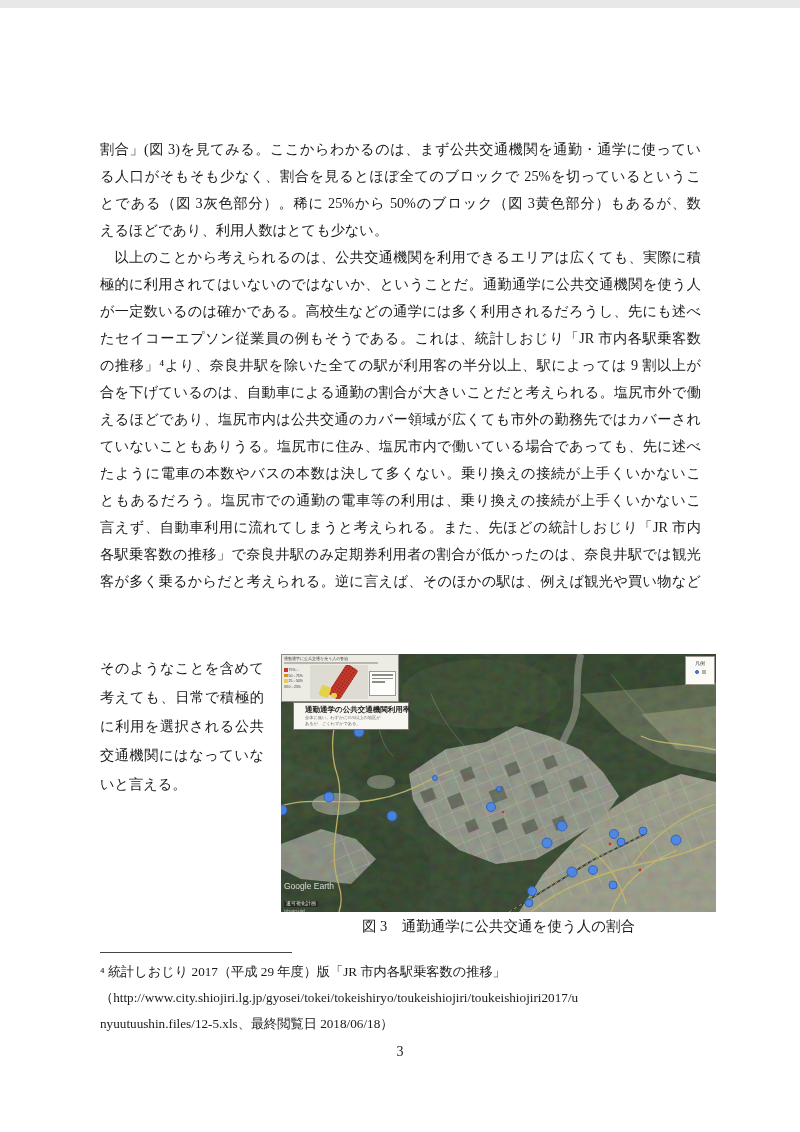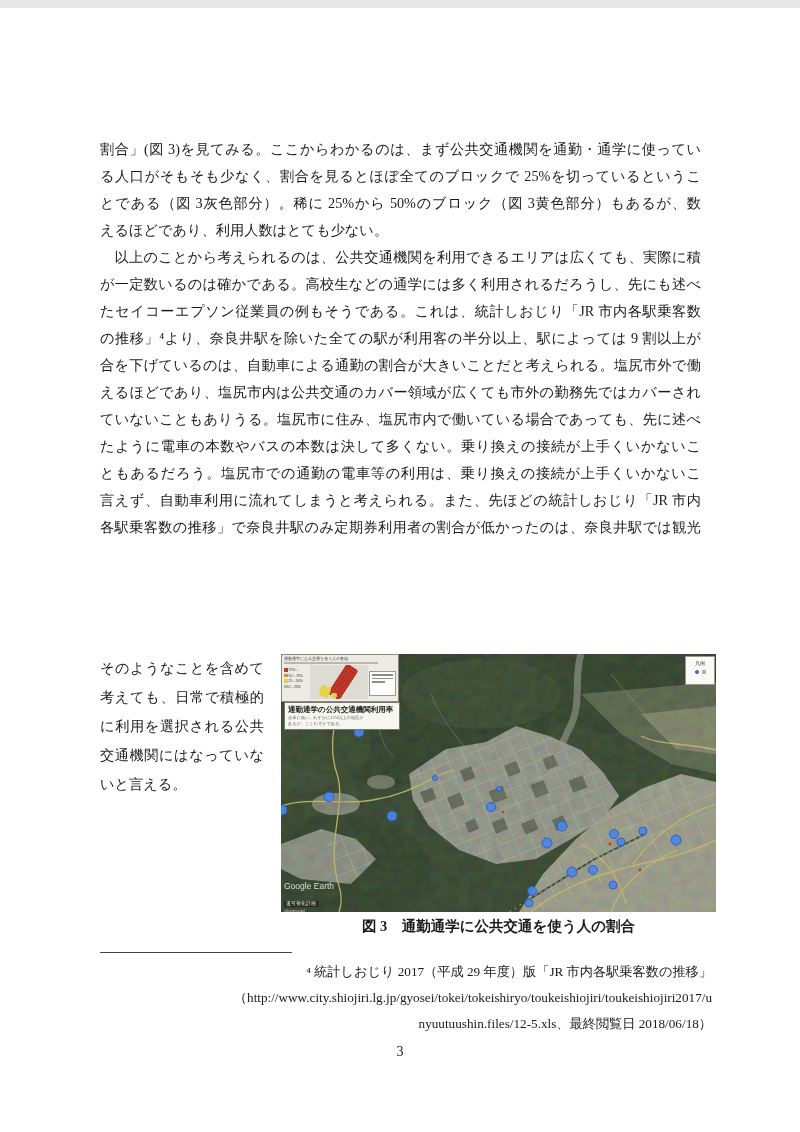--- a/index.html
+++ b/index.html
@@ -39,68 +39,70 @@
     background-image:radial-gradient(#7c1d12 0.7px, transparent 0.8px);
     background-size:3px 3px; }
   .yellowblob1 { position:absolute; left:10px; top:21px; width:10px; height:11px;
     background:#e3d24b; border-radius:2px; transform:rotate(20deg); }
   .yellowblob2 { position:absolute; left:21px; top:28px; width:6px; height:5px;
     background:#e3d24b; border-radius:2px; }
   .ilabel { position:absolute; right:0; top:6px; width:27px; height:25px;
     background:#fdfdfb; border:1px solid #9a9a92; padding:2px; }
   .ilabel .bar { height:1.5px; background:#8d8d85; margin-bottom:2px; }
   .ilabel .bar.short { width:60%; }
-  .map-titlebox { position:absolute; left:3px; top:48px; width:116px;
-    background:#f8f6f1; border:1px solid #77756d; padding:2px 3px; z-index:3; }
+  .map-titlebox { position:absolute; left:12px; top:48px; width:116px;
+    background:#f8f6f1; border:1px solid #77756d; padding:2px 11px; z-index:3; }
   .tb-title { font-size:7.5px; font-weight:bold; color:#222; white-space:nowrap; }
   .tb-note { font-size:4.2px; color:#666; line-height:1.4; white-space:nowrap; }
   .map-legendbox { position:absolute; left:404px; top:2px; width:30px; height:29px;
     background:#fbfaf6; border:1px solid #99978e; text-align:center; z-index:3; }
   .lb-title { font-size:5px; color:#333; margin-top:3px;
     font-family:"Liberation Sans",sans-serif; }
   .lb-row { display:flex; justify-content:center; align-items:center; gap:3px; margin-top:4px; }
   .lb-dot { width:4px; height:4px; border-radius:50%; background:#4b86e8; border:0.5px solid #2b5fc0; }
   .lb-sq { width:4px; height:4px; background:#b5b2a6; }
   .map-watermark { position:absolute; left:3px; top:228px; z-index:3; line-height:1.1; }
   .wm-ge { font-family:"Liberation Sans",sans-serif; font-size:8.5px; color:#e6e6df; opacity:.92;text-align:center; }
   .wm-badge { display:inline-block; background:rgba(35,38,30,.85); color:#efefe8;
     font-size:5px; padding:0 2px; margin-top:-2px;
     font-family:"Liberation Sans",sans-serif; }
   .wm-url { font-size:4px; color:#cfcfc5; font-family:"Liberation Sans",sans-serif; }
   
   .caption { position:absolute; left:281px; top:909px; width:435px;
-    text-align:center; font-size:14.5px; font-weight:bold; }
+    text-align:center; font-size:14.5px; font-weight:normal; }
   .fn-rule { position:absolute; left:100px; top:944px; width:192px; height:1px; background:#444; }
   .footnote { position:absolute; left:100px; top:951px; width:612px;
     font-size:13.2px; line-height:26px; }
-  .footnote .fline { height:26px; overflow:visible; white-space:nowrap;text-align:right; }
+  .footnote .fline { height:26px; overflow:visible; white-space:nowrap; }
   .page-number { position:absolute; left:0; top:1036px; width:800px;
     text-align:center; font-size:14px; }
 </style>
 </head>
 <body>
 
 <div class="page">
 
   <div class="main-text">
     <div class="line">割合」(図 3)を見てみる。ここからわかるのは、まず公共交通機関を通勤・通学に使ってい</div>
     <div class="line">る人口がそもそも少なく、割合を見るとほぼ全てのブロックで 25%を切っているというこ</div>
     <div class="line">とである（図 3灰色部分）。稀に 25%から 50%のブロック（図 3黄色部分）もあるが、数</div>
     <div class="line end">えるほどであり、利用人数はとても少ない。</div>
     <div class="line">　以上のことから考えられるのは、公共交通機関を利用できるエリアは広くても、実際に積</div>
+    <div class="line">極的に利用されてはいないのではないか、ということだ。通勤通学に公共交通機関を使う人</div>
     <div class="line">が一定数いるのは確かである。高校生などの通学には多く利用されるだろうし、先にも述べ</div>
     <div class="line">たセイコーエプソン従業員の例もそうである。これは、統計しおじり「JR 市内各駅乗客数</div>
     <div class="line">の推移」⁴より、奈良井駅を除いた全ての駅が利用客の半分以上、駅によっては 9 割以上が</div>
     <div class="line">合を下げているのは、自動車による通勤の割合が大きいことだと考えられる。塩尻市外で働</div>
     <div class="line">えるほどであり、塩尻市内は公共交通のカバー領域が広くても市外の勤務先ではカバーされ</div>
     <div class="line">ていないこともありうる。塩尻市に住み、塩尻市内で働いている場合であっても、先に述べ</div>
     <div class="line">たように電車の本数やバスの本数は決して多くない。乗り換えの接続が上手くいかないこ</div>
     <div class="line">ともあるだろう。塩尻市での通勤の電車等の利用は、乗り換えの接続が上手くいかないこ</div>
     <div class="line">言えず、自動車利用に流れてしまうと考えられる。また、先ほどの統計しおじり「JR 市内</div>
     <div class="line">各駅乗客数の推移」で奈良井駅のみ定期券利用者の割合が低かったのは、奈良井駅では観光</div>
+    <div class="line">客が多く乗るからだと考えられる。逆に言えば、そのほかの駅は、例えば観光や買い物など</div>
   </div>
 
   <div class="wrap-col">
     <div class="line">そのようなことを含めて</div>
     <div class="line">考えても、日常で積極的</div>
     <div class="line">に利用を選択される公共</div>
     <div class="line">交通機関にはなっていな</div>
     <div class="line end">いと言える。</div>
   </div>
 

